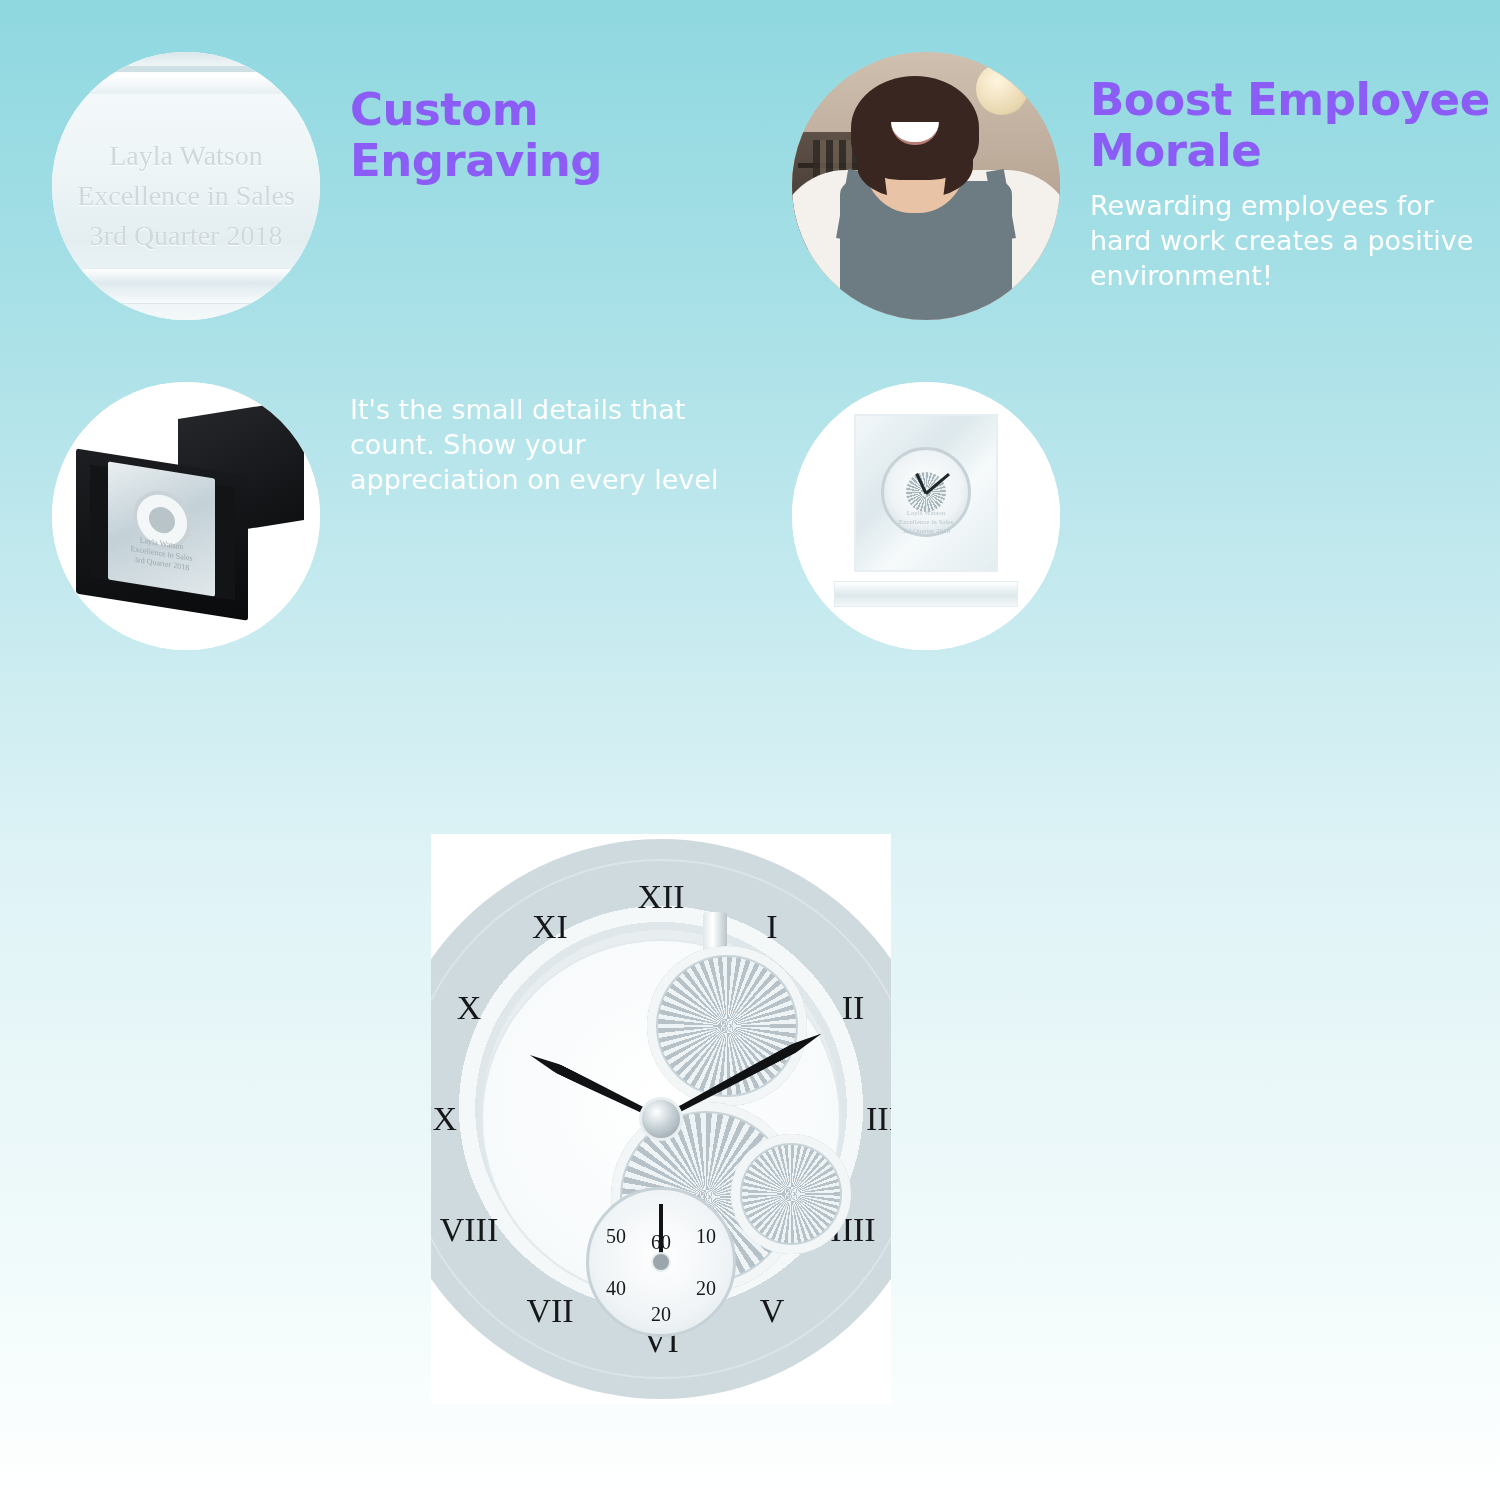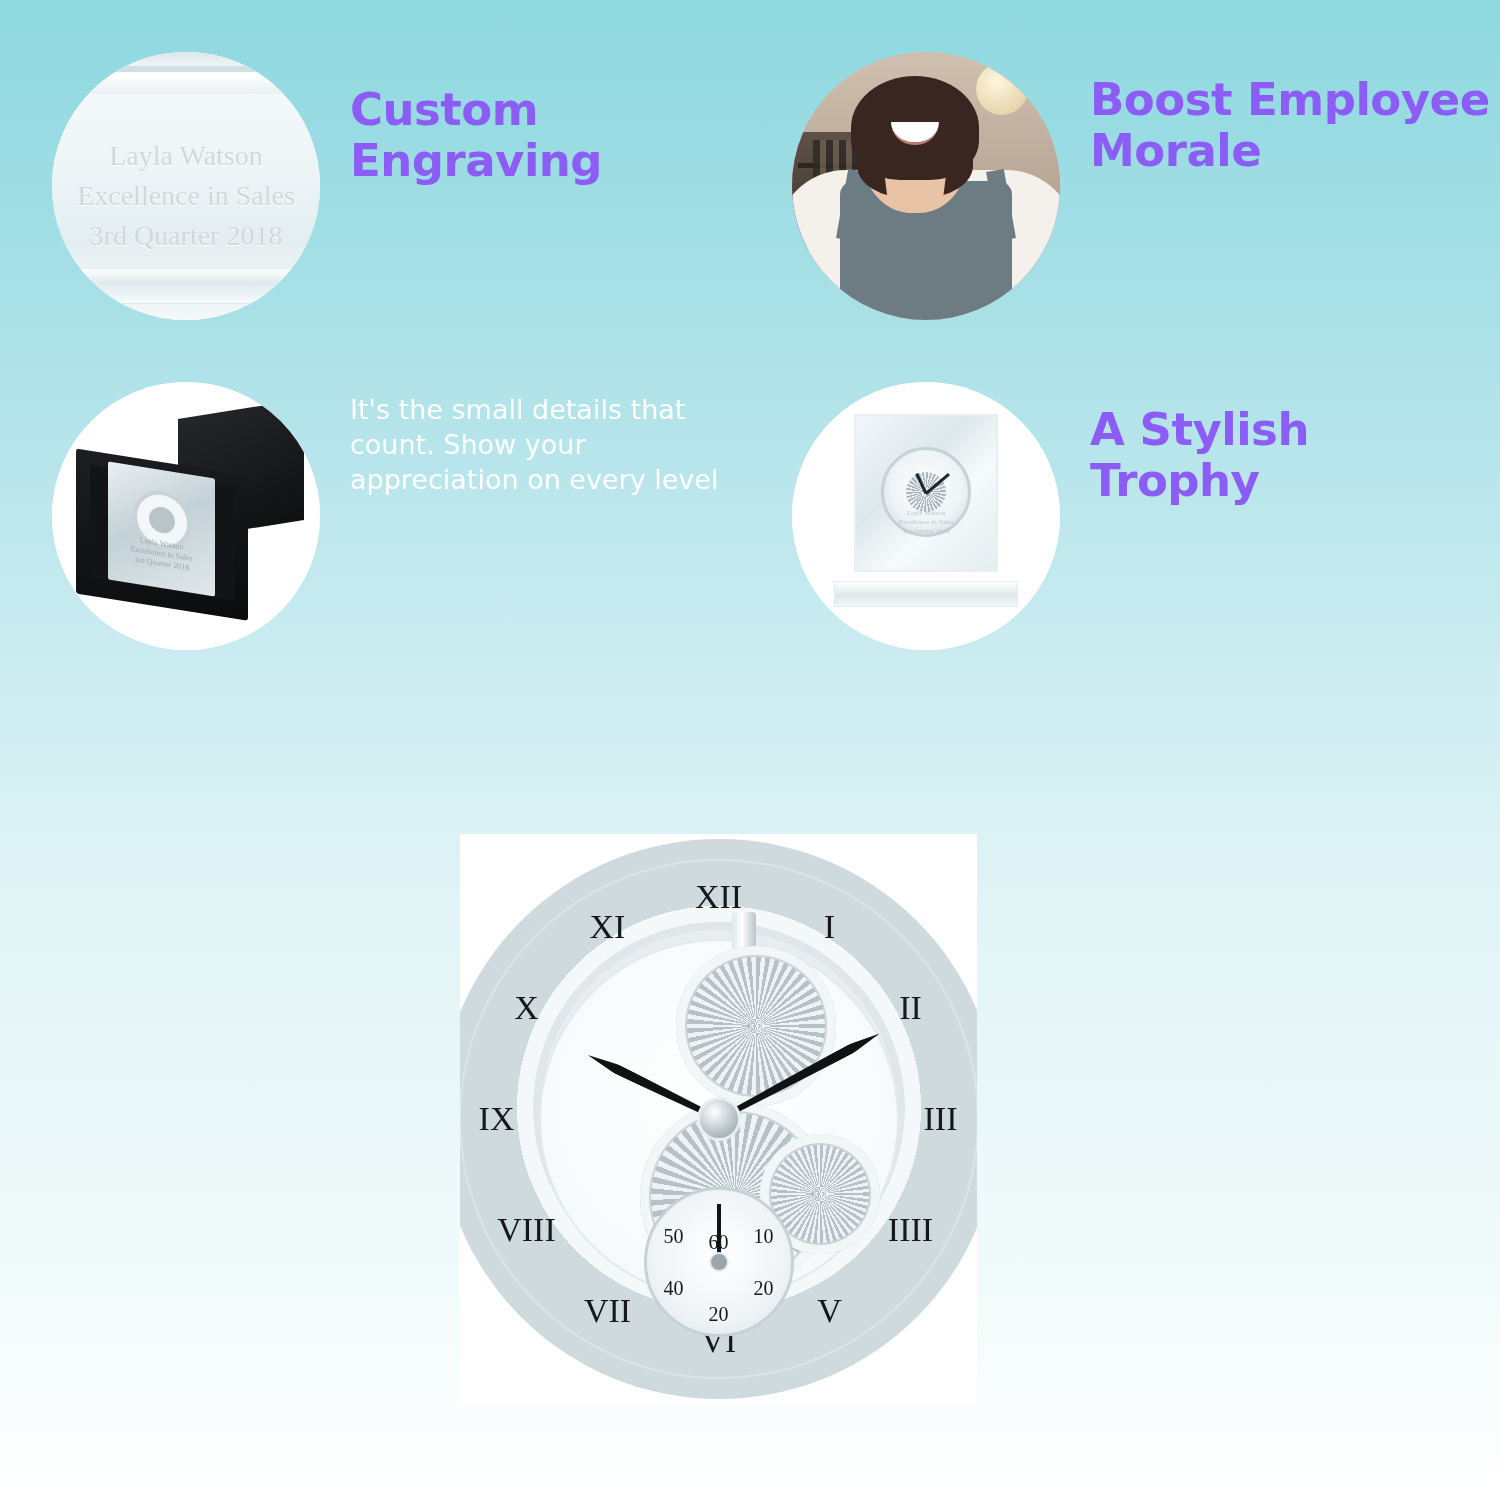--- a/index.html
+++ b/index.html
@@ -324,23 +324,23 @@
     text-align: center;
     font-family: "Liberation Serif", serif;
     font-size: 7px;
     line-height: 9px;
     color: #b8c6cc;
   }
 
   
   .hero {
     position: absolute;
-    left: 460px;
+    left: 431px;
     top: 834px;
-    width: 517px;
+    width: 460px;
     height: 570px;
     background: #ffffff;
     overflow: hidden;
   }
   .hero-dial {
     position: absolute;
     left: 50%; top: 50%;
     width: 560px; height: 560px;
     margin: -280px 0 0 -280px;
     border-radius: 50%;
@@ -494,20 +494,21 @@
         <div class="strap-l"></div>
         <div class="strap-r"></div>
         <div class="apron"></div>
         <div class="head"></div>
         <div class="hair"></div>
         <div class="smile"></div>
       </div>
     </div>
     <div class="feature-text">
       <h2 class="feature-title">Boost Employee Morale</h2>
+      <p class="feature-desc">Rewarding employees for hard work creates a positive environment!</p>
     </div>
   </div>
 
   <div class="feature f3">
     <div class="circle">
       <div class="giftbox">
         <div class="gb-lid"></div>
         <div class="gb-base"></div>
         <div class="gb-inner"></div>
         <div class="gb-crystal">
@@ -537,21 +538,20 @@
           <div class="tr-engr">
             <div>Layla Watson</div>
             <div>Excellence in Sales</div>
             <div>3rd Quarter 2018</div>
           </div>
         </div>
         <div class="tr-base"></div>
       </div>
     </div>
     <div class="feature-text">
-      <h2 class="feature-title">A Stylish Trophy</h2>
     </div>
   </div>
 
 </div>
 
 <div class="hero">
   <div class="hero-dial"></div>
   <div class="hero-ring"></div>
 
   <div class="numeral">

